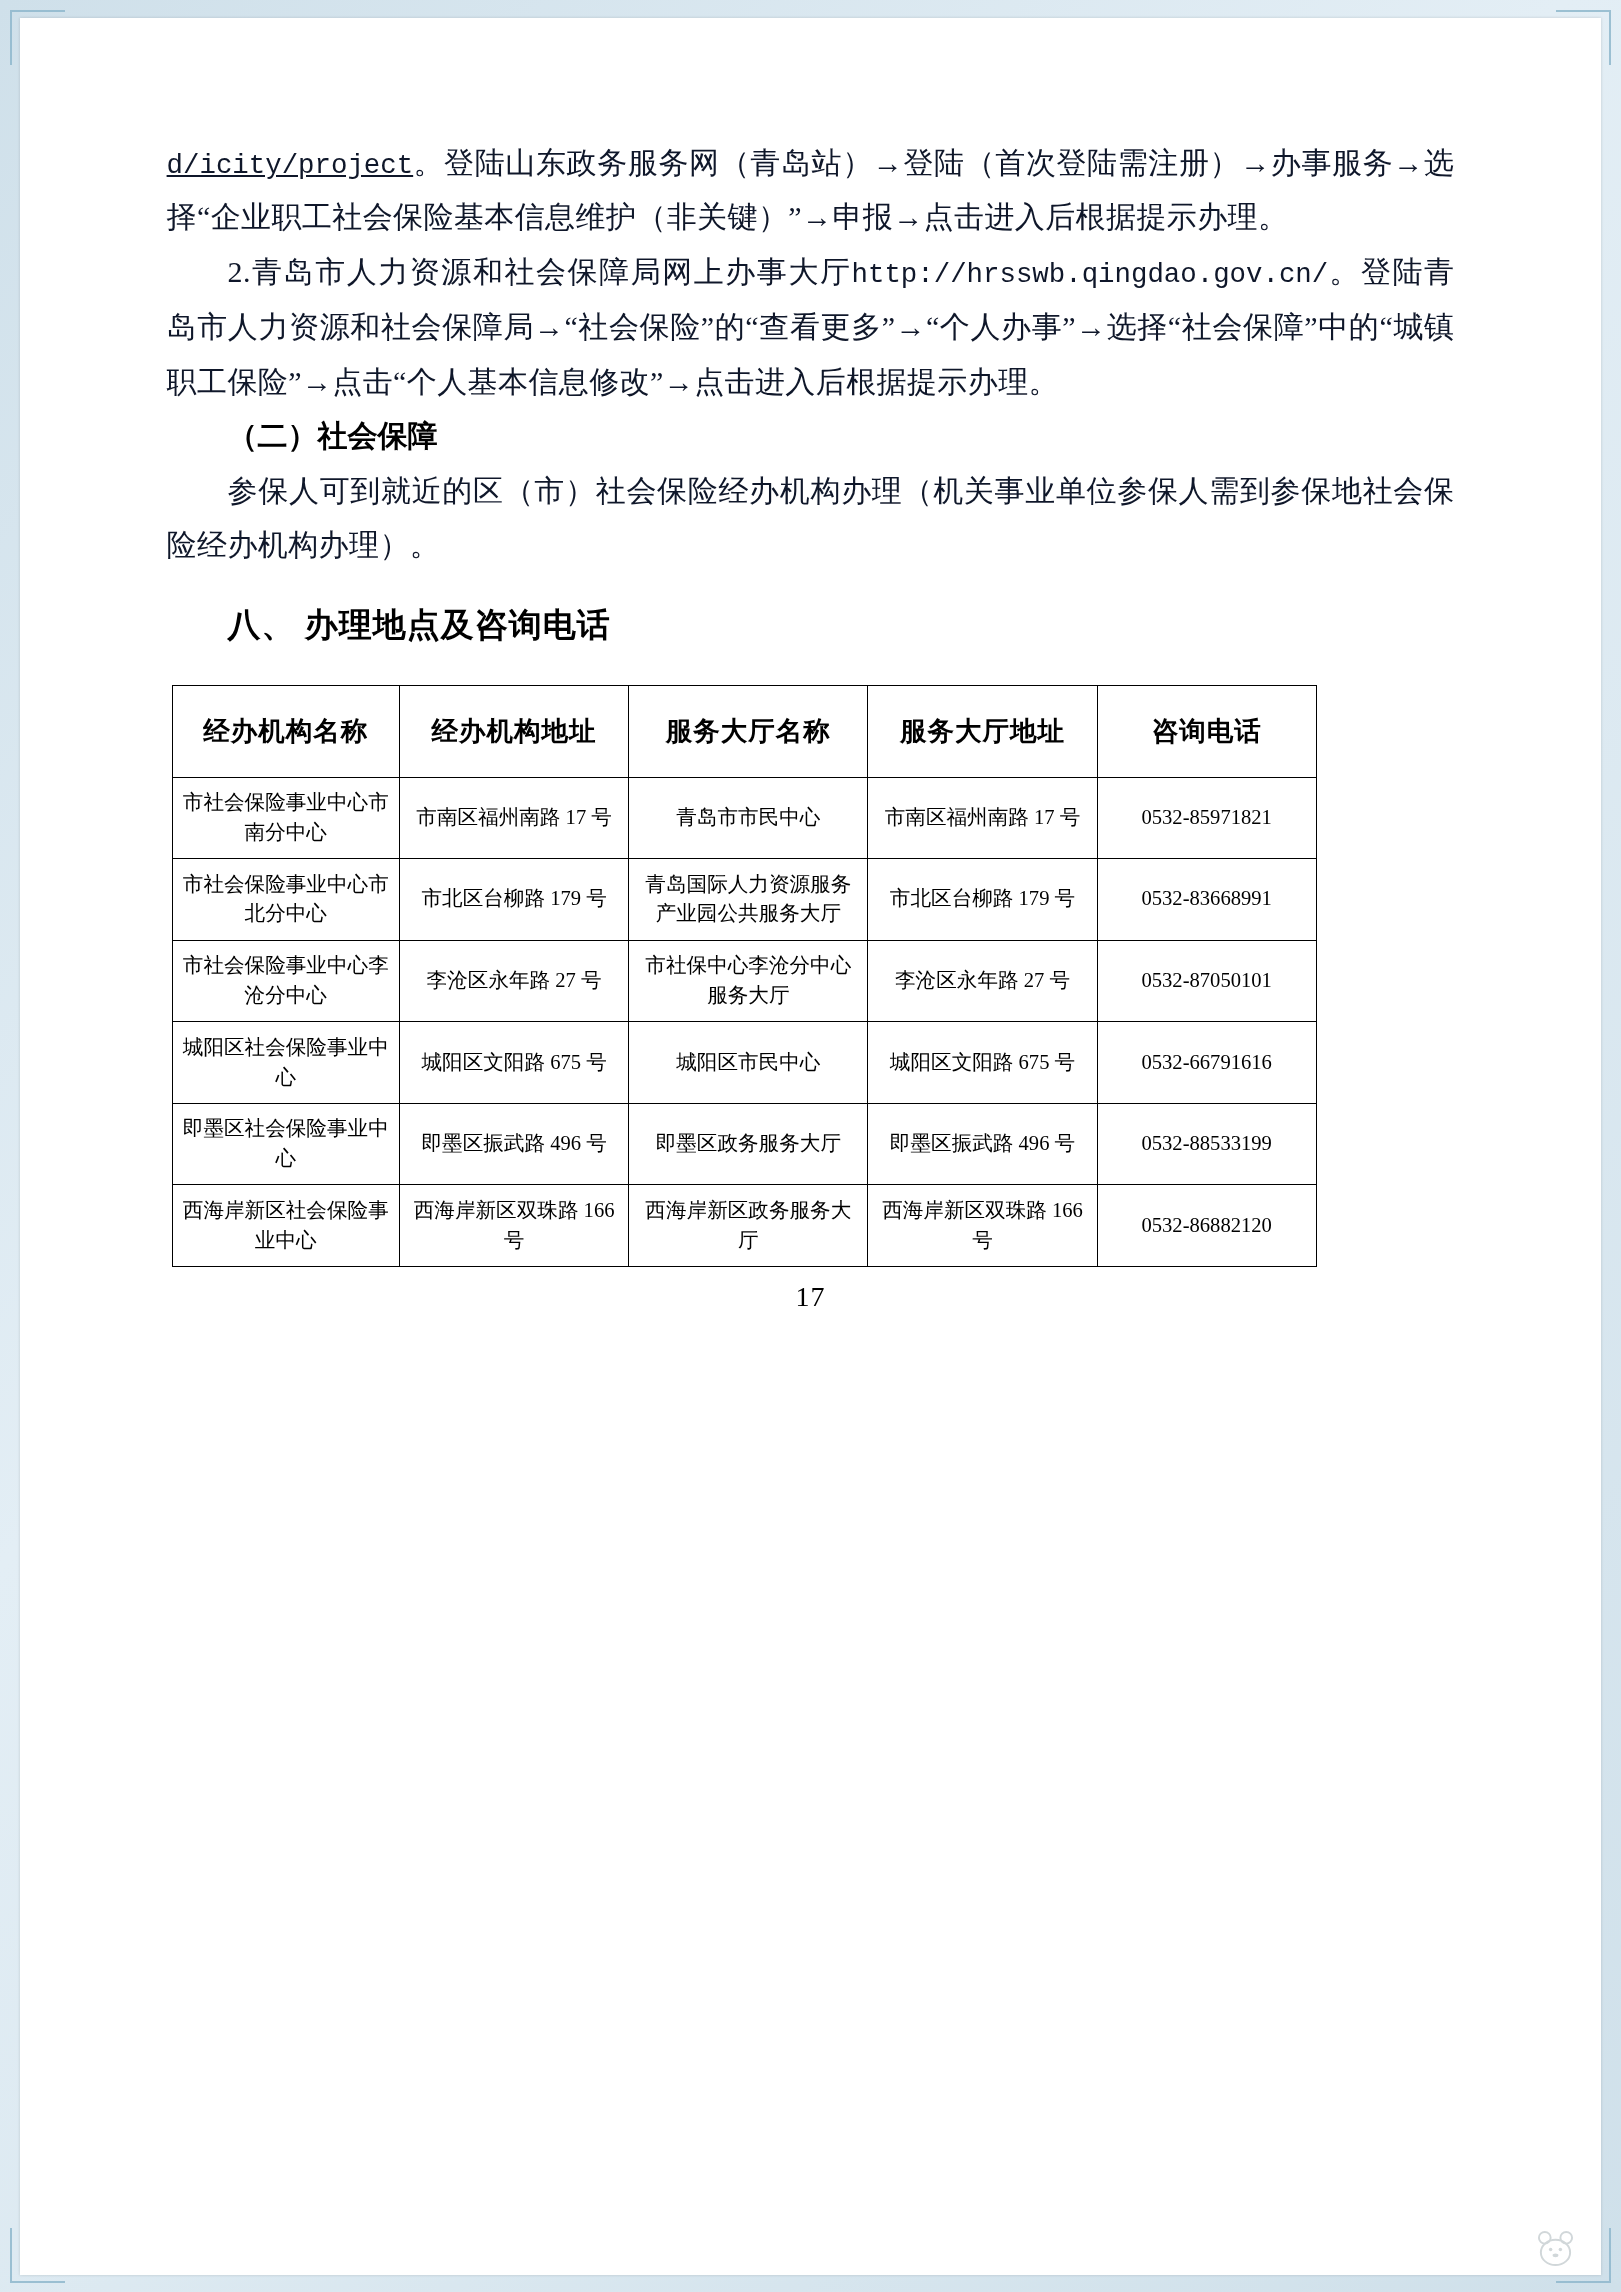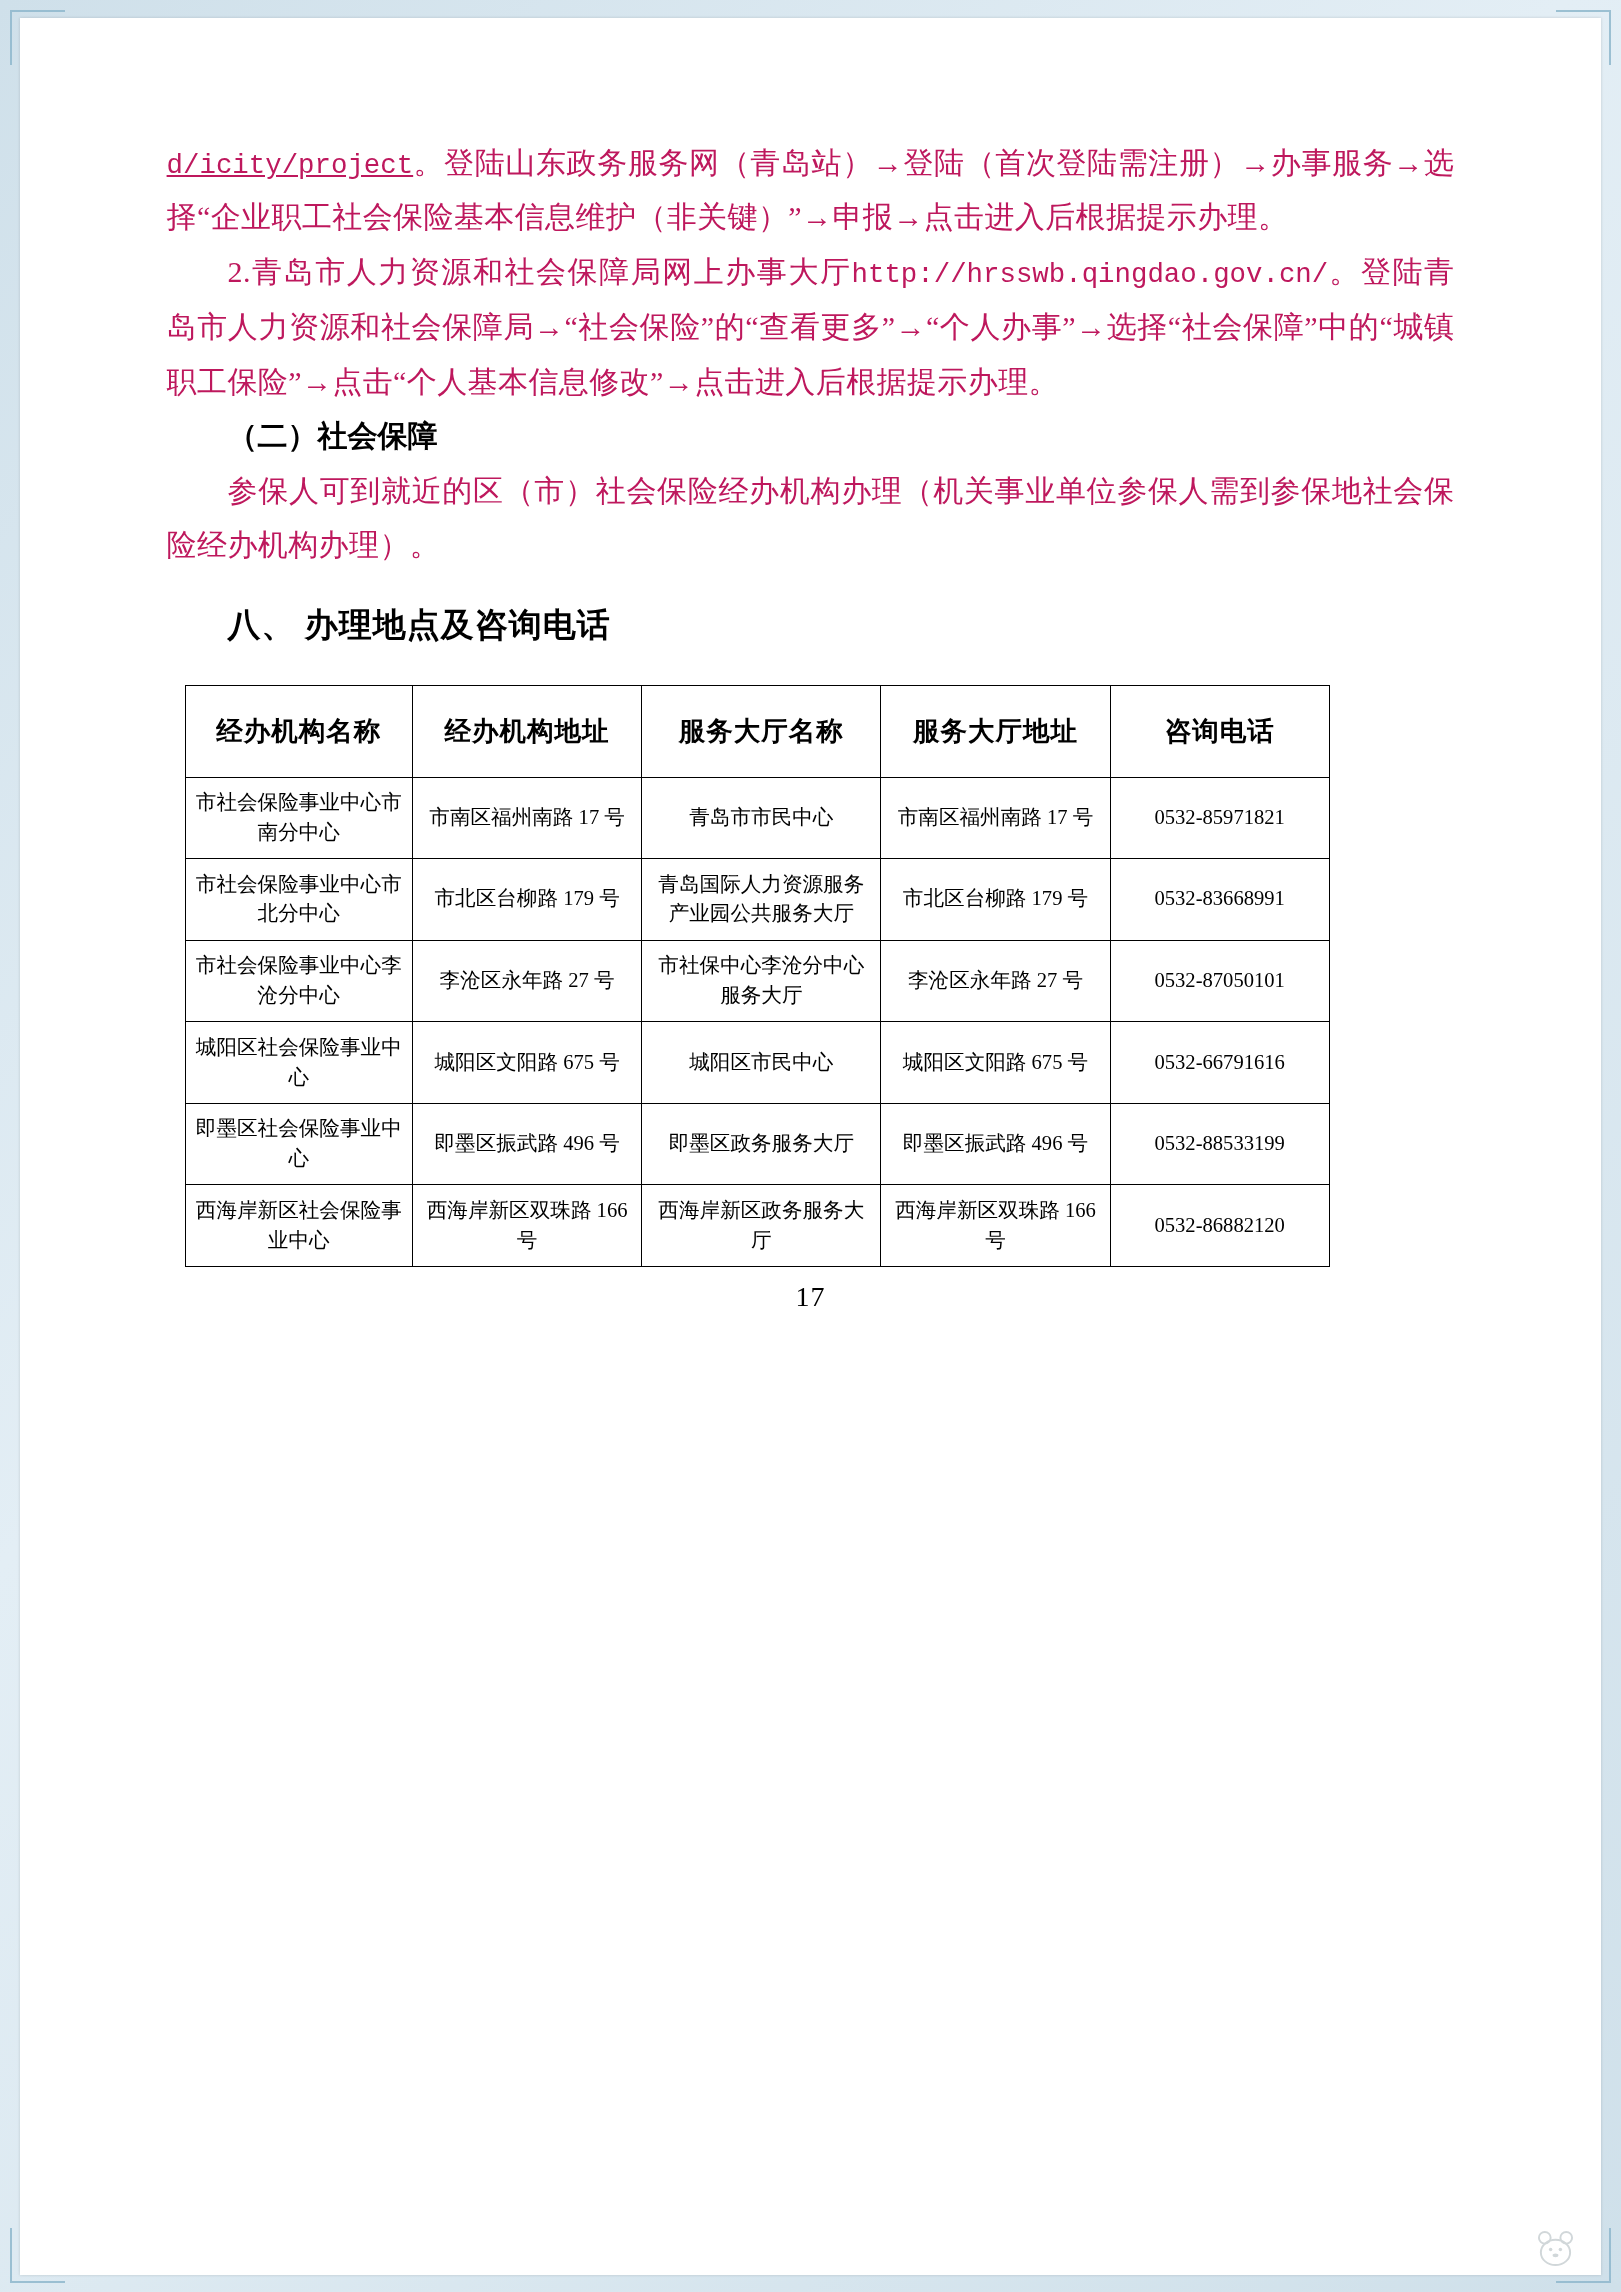--- a/index.html
+++ b/index.html
@@ -25,21 +25,21 @@
     width: 100%;
     height: 100%;
     background: #ffffff;
     box-sizing: border-box;
     padding: 118px 147px 59px 147px;
     box-shadow: 0 0 2.9px rgba(0,0,0,0.15);
   }
   .body-text {
     font-size: 30px;
     line-height: 1.82;
-    color: #be185d;
+    color: #0f172a;
     letter-spacing: 0.4px;
     text-align: justify;
   }
   .indent {
     text-indent: 61px;
   }
   .url-underline {
     text-decoration: underline;
     font-family: "Liberation Mono", monospace;
     font-size: 27.4px;
@@ -60,21 +60,21 @@
     font-size: 33px;
     font-weight: bold;
     margin-top: 30px;
     margin-bottom: 7.8px;
     text-indent: 61px;
     letter-spacing: 1px;
   }
   table.contact-table {
     border-collapse: collapse;
     width: 1145px;
-    margin: 37px 0 0 18px;
+    margin: 37px 0 0 5px;
     table-layout: fixed;
   }
   table.contact-table th,
   table.contact-table td {
     border: 1.6px solid #000;
     text-align: center;
     vertical-align: middle;
     padding: 9.8px 5.9px;
   }
   table.contact-table th {

